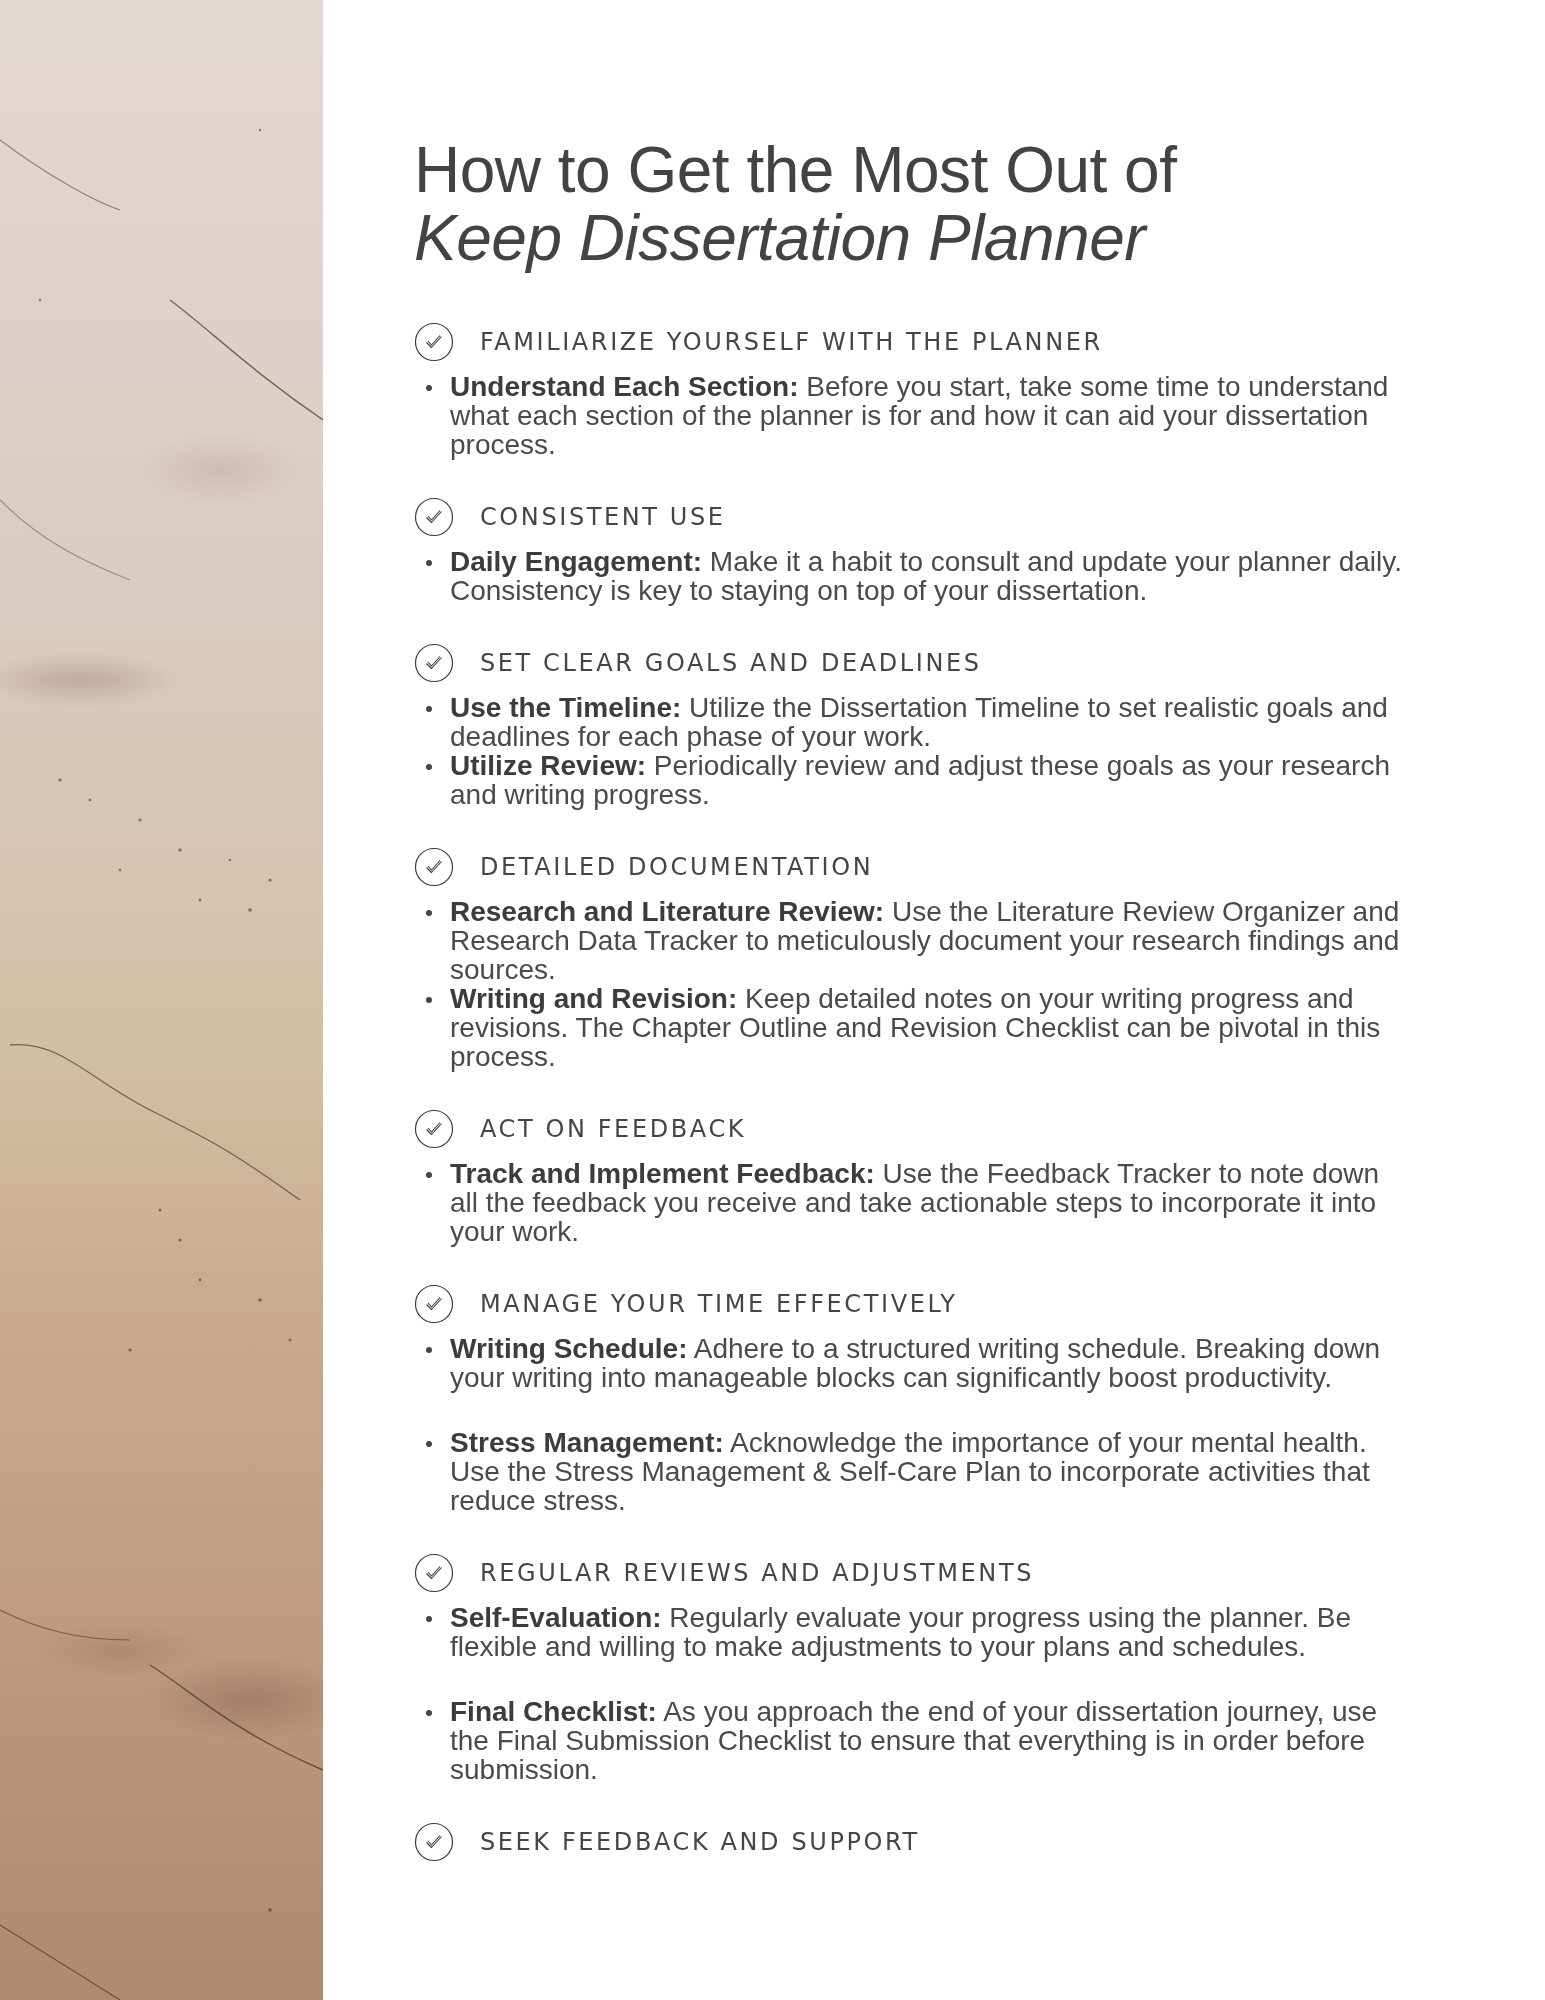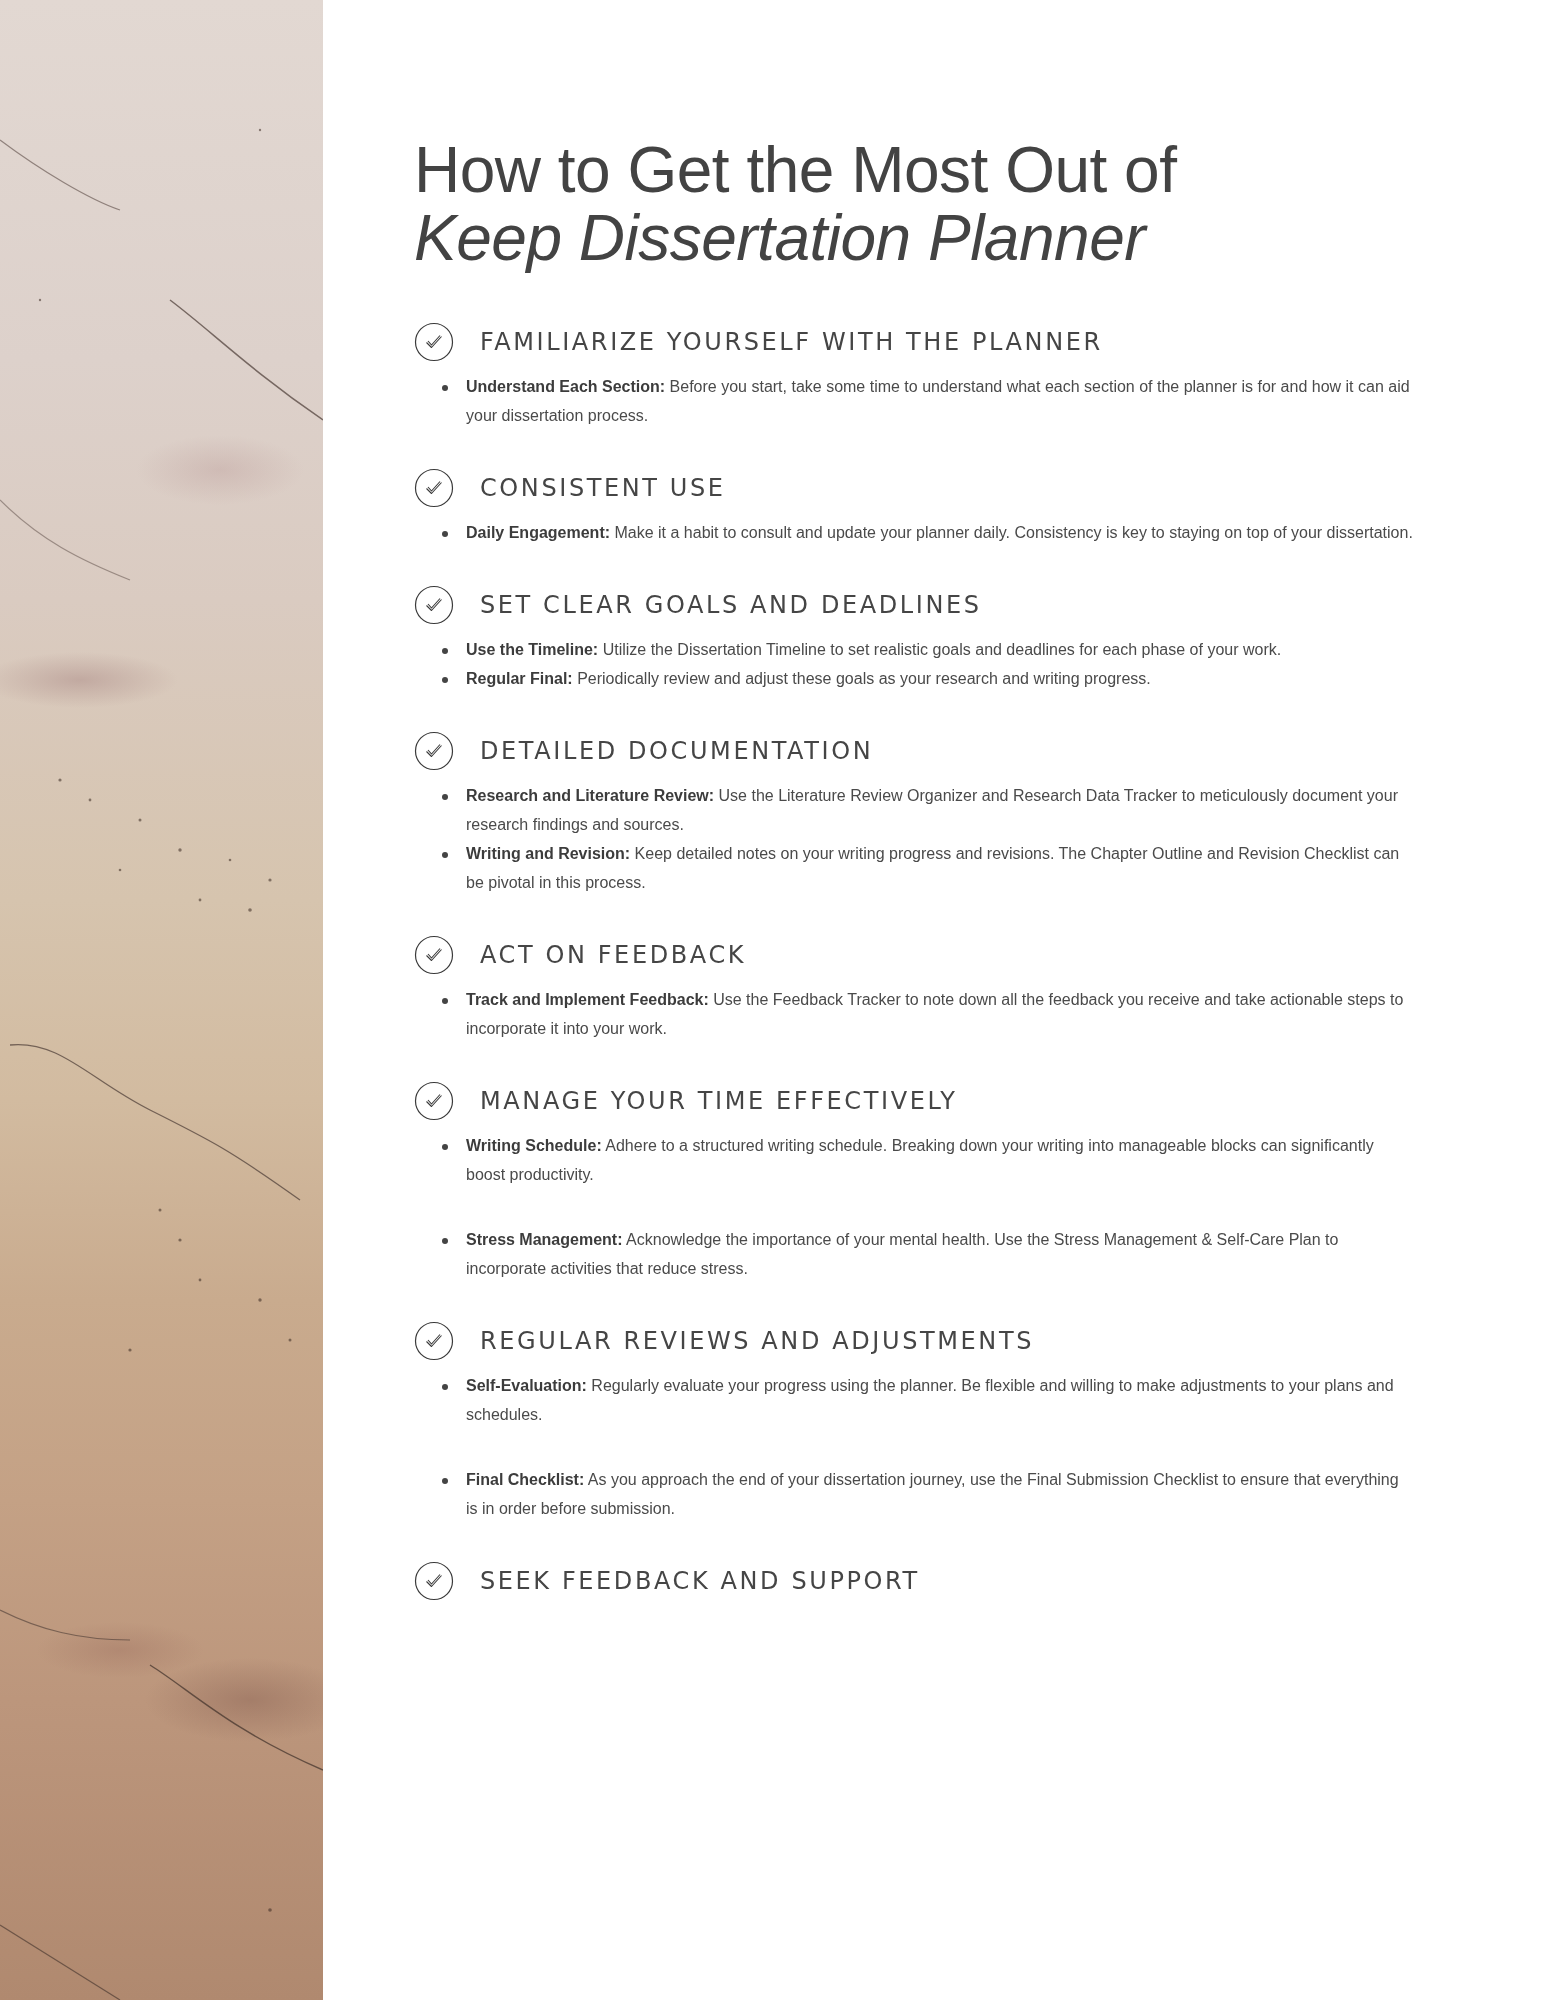--- a/index.html
+++ b/index.html
@@ -41,21 +41,21 @@
     font-family: "DejaVu Sans", sans-serif;
     font-size: 24px; letter-spacing: 2.6px; color: #454545;
     font-weight: normal;
   }
   ul.bullets {
     margin: 0; padding: 0 0 0 36px; list-style: none;
   }
   ul.bullets li {
     position: relative;
     font-family: "Liberation Sans", sans-serif;
-    font-size: 16px; line-height: 29px; color: #4a4a4a; margin-left: 16px;
+    font-size: 28px; line-height: 29px; color: #4a4a4a;
   }
   ul.bullets li::before {
     content: ""; position: absolute; left: -24px; top: 13px;
     width: 6px; height: 6px; border-radius: 50%; background: #444;
   }
   ul.bullets li b { color: #3c3c3c; font-weight: bold; }
 </style>
 </head>
 <body>
 
@@ -128,21 +128,21 @@
     <div class="section">
       <div class="section-head">
         <svg class="check-icon" viewBox="0 0 40 40">
             <circle cx="20" cy="20" r="18.5" fill="none" stroke="#3a3a3a" stroke-width="1.2"></circle>
             <path d="M12.5 20.5 L17.5 25.5 L27.5 14.5 M14 19 L17.5 23 L26 13.5" fill="none" stroke="#3a3a3a" stroke-width="1.1" stroke-linejoin="round"></path>
           </svg>
         <span class="section-title">SET CLEAR GOALS AND DEADLINES</span>
       </div>
       <ul class="bullets">
         <li><b>Use the Timeline:</b><span> Utilize the Dissertation Timeline to set realistic goals and deadlines for each phase of your work.</span></li>
-        <li><b>Regular Final:</b><span> Periodically review and adjust these goals as your research and writing progress.</span></li>
+        <li><b>Utilize Review:</b><span> Periodically review and adjust these goals as your research and writing progress.</span></li>
       </ul>
     </div>
 
     <div class="section">
       <div class="section-head">
         <svg class="check-icon" viewBox="0 0 40 40">
             <circle cx="20" cy="20" r="18.5" fill="none" stroke="#3a3a3a" stroke-width="1.2"></circle>
             <path d="M12.5 20.5 L17.5 25.5 L27.5 14.5 M14 19 L17.5 23 L26 13.5" fill="none" stroke="#3a3a3a" stroke-width="1.1" stroke-linejoin="round"></path>
           </svg>
         <span class="section-title">DETAILED DOCUMENTATION</span>

